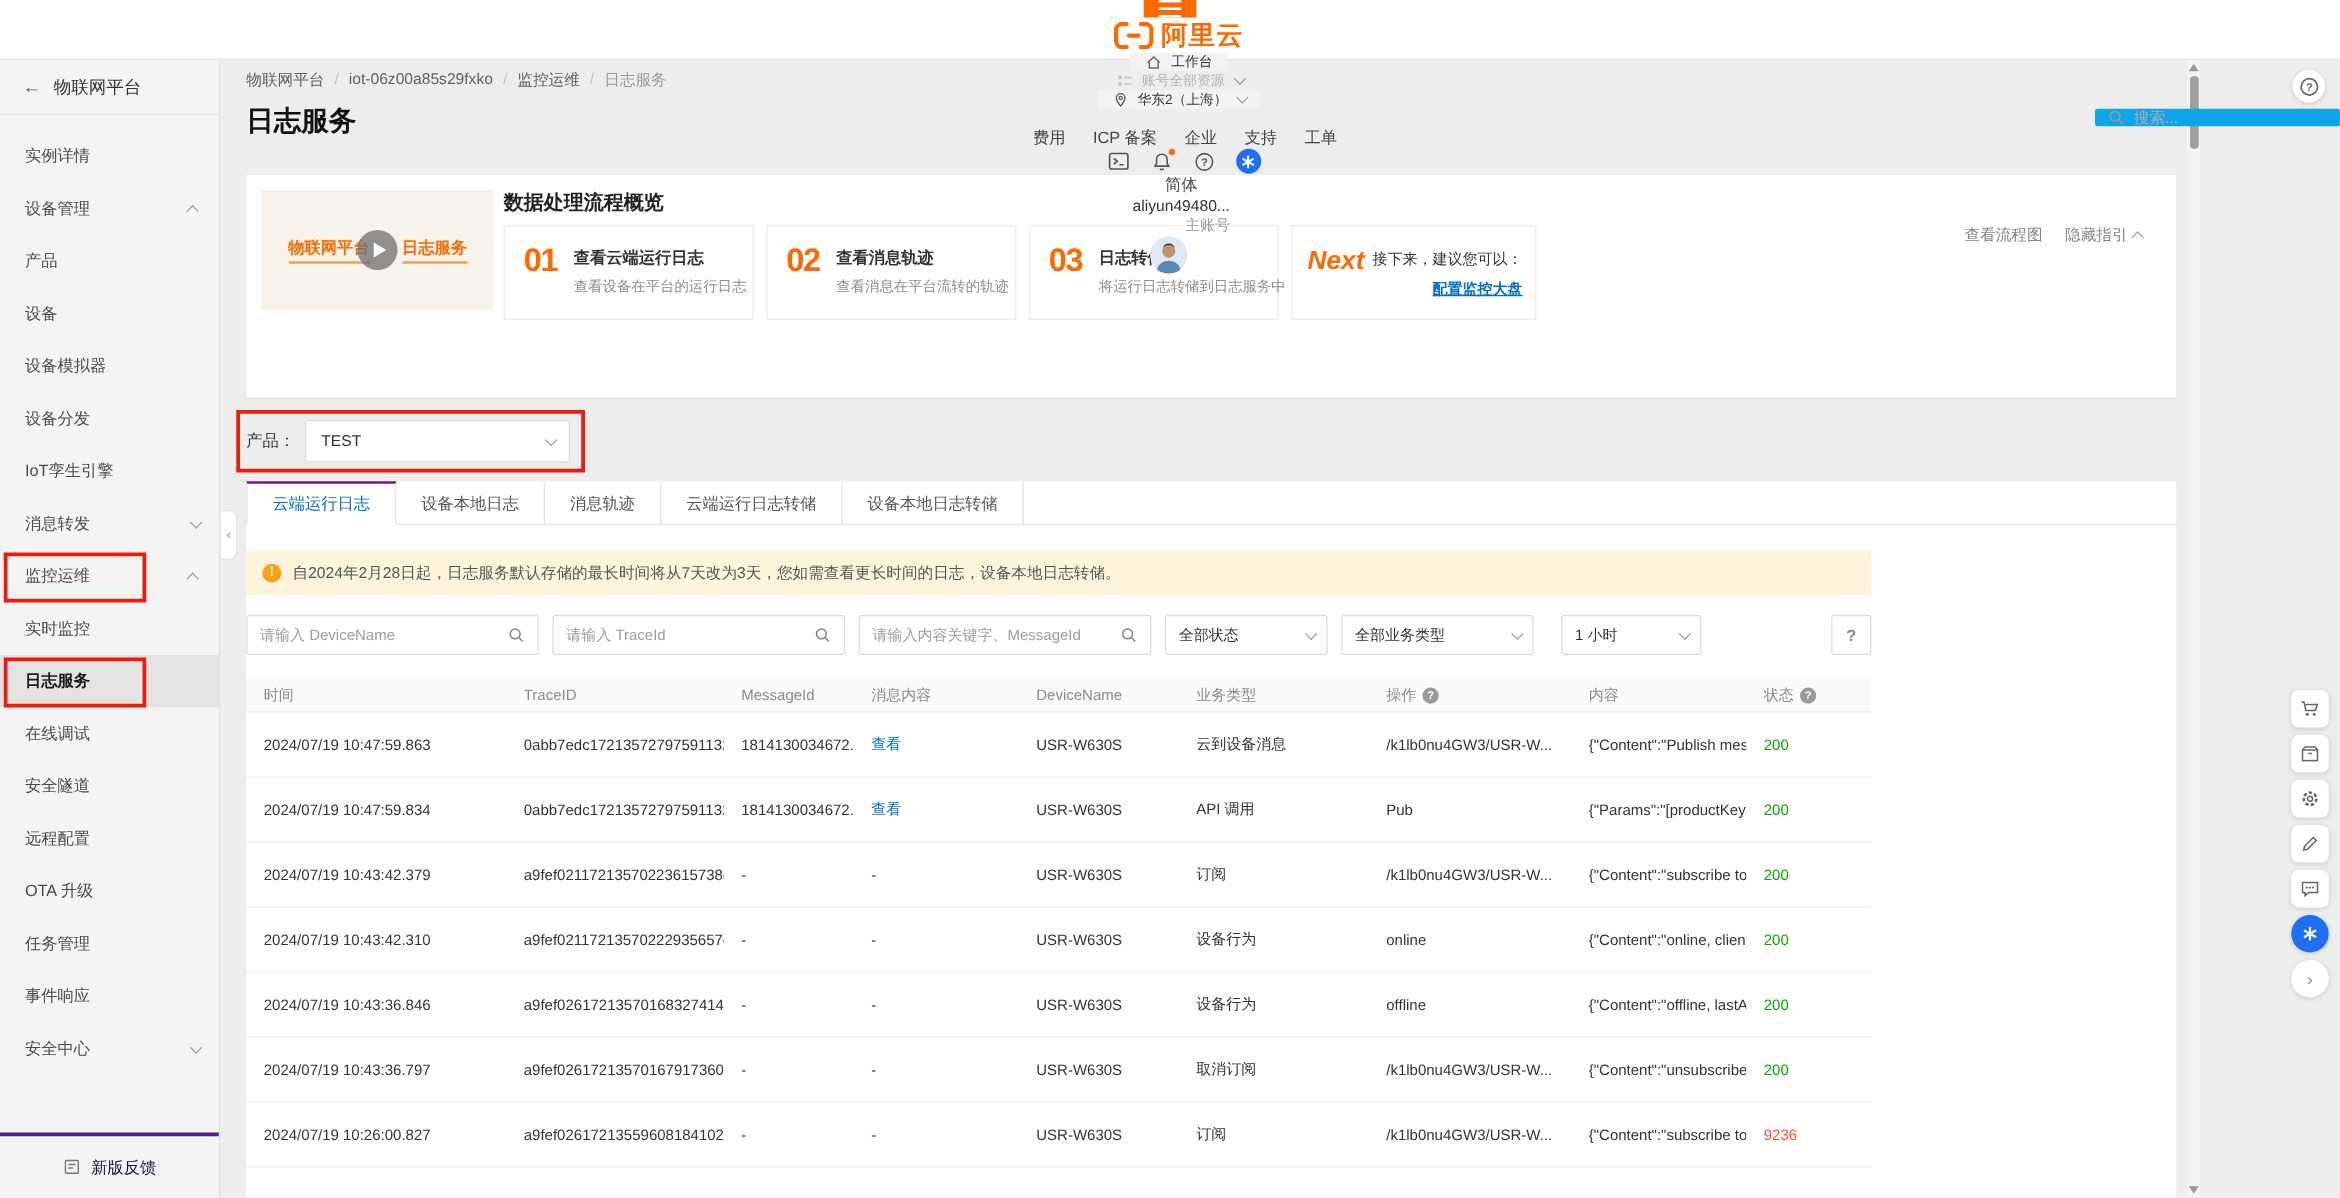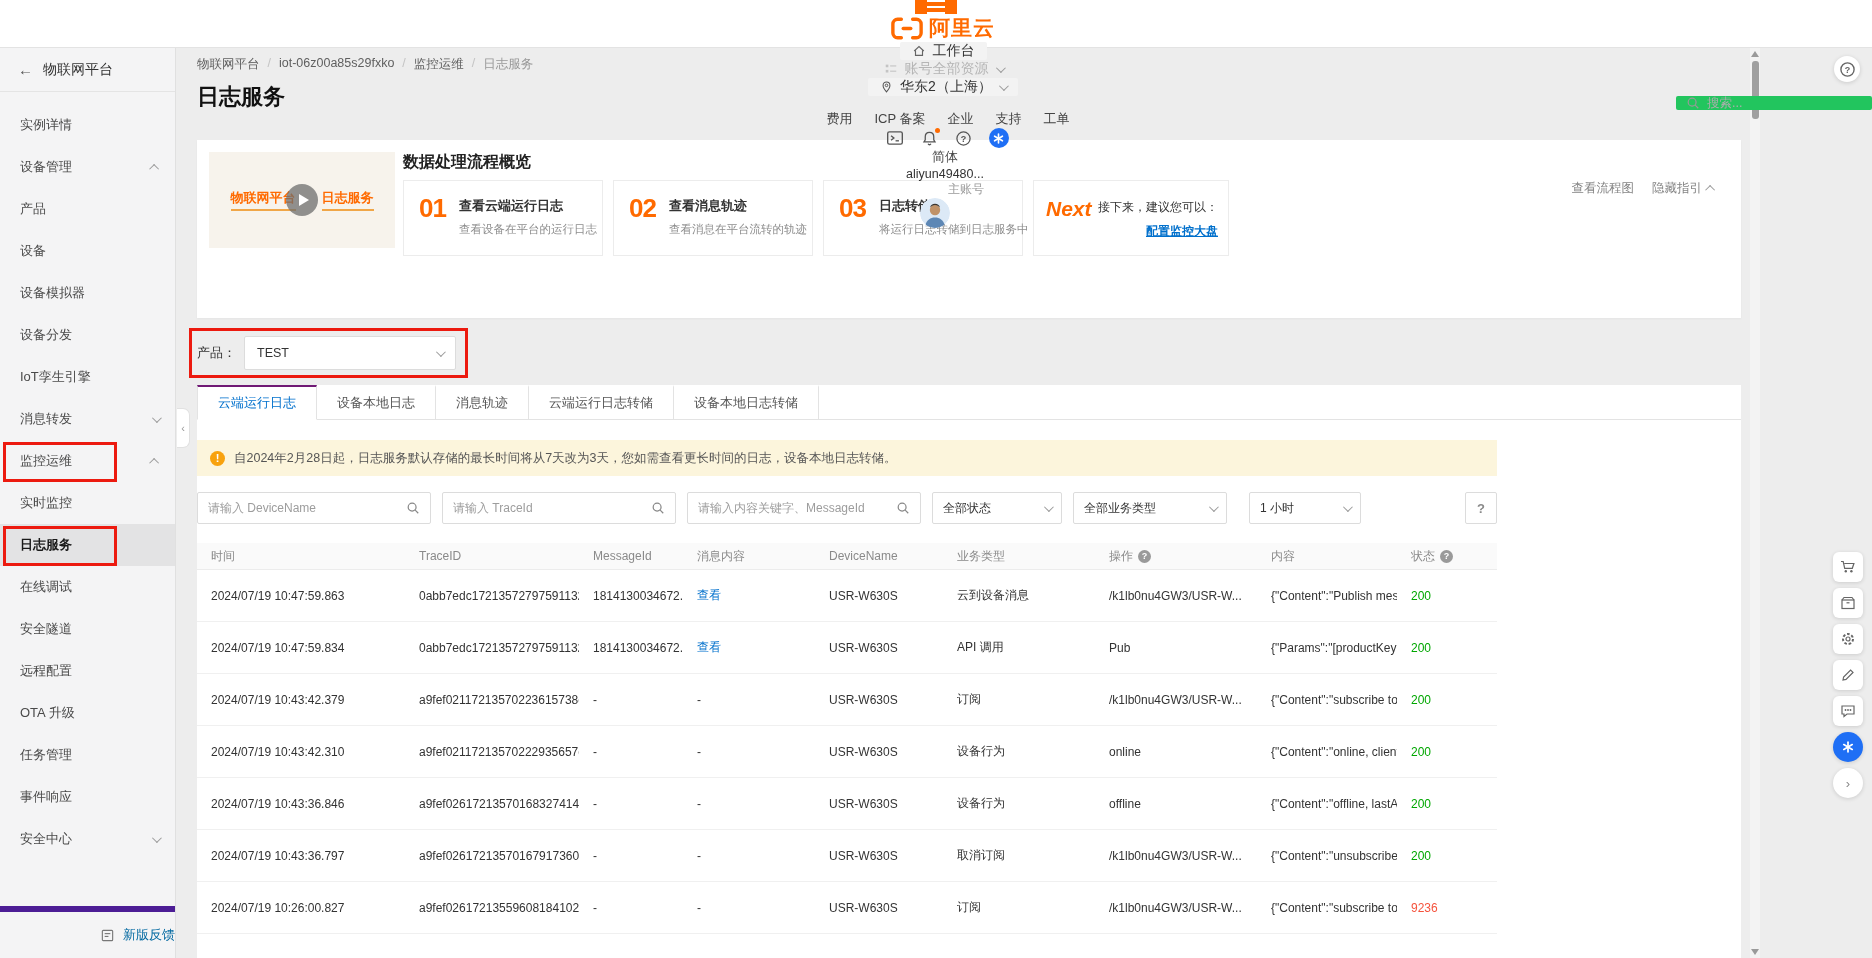--- a/index.html
+++ b/index.html
@@ -6,26 +6,26 @@
   html,body { width:1872px; height:958px; overflow:hidden; }
   body { position:relative; background:#ededed; font-family:"Liberation Sans","DejaVu Sans",sans-serif; color:#333; }
   svg { display:block; }
 
   
   .topbar { position:absolute; left:0; top:0; width:1872px; height:48px; background:#fff; border-bottom:1px solid #e3e3e3; display:flex; align-items:center; z-index:30;flex-direction:column; }
   .hamburger { width:42px; height:48px; background:#ff6a00; display:flex; flex-direction:column; justify-content:center; align-items:center; gap:4px; cursor:pointer; }
   .hamburger i { display:block; width:18px; height:2px; background:#fff; }
   .logo { display:flex; align-items:center; gap:6px; margin-left:14px; }
   .logo-text { color:#ff6a00; font-size:21px; font-weight:bold; letter-spacing:1px; }
-  .tb-btn { height:30px; margin-left:14px; background:#f3f3f3; border-radius:2px; padding:0 12px; font-size:14px; color:#333; display:flex; align-items:center; gap:7px; cursor:pointer; white-space:nowrap;text-align:right; }
+  .tb-btn { height:30px; margin-left:14px; background:#f3f3f3; border-radius:2px; padding:0 12px; font-size:11px; color:#333; display:flex; align-items:center; gap:7px; cursor:pointer; white-space:nowrap;text-align:right; }
   .tb-btn.muted { background:transparent; color:#b5b5b5; }
   .chev { width:7px; height:7px; border-right:1.4px solid #9b9b9b; border-bottom:1.4px solid #9b9b9b; display:inline-block; }
   .chev-down { transform:rotate(45deg) translateY(-2px); }
   .chev-up { transform:rotate(-135deg) translateY(-2px); }
-  .tb-search { margin-left:auto; width:196px; height:30px; background:#22c55e; border-radius:2px; display:flex; align-items:center; padding:0 10px; gap:7px; }
+  .tb-search { margin-left:auto; width:196px; height:30px; background:#0ea5e9; border-radius:2px; display:flex; align-items:center; padding:0 10px; gap:7px; }
   .tb-search input { border:none; outline:none; background:transparent; font-size:12.5px; width:140px; color:#333; font-family:inherit; }
   .tb-search input::placeholder { color:#adadad; }
   .tb-links { display:flex; gap:22px; margin-left:24px; font-size:13px; color:#444; }
   .tb-link { cursor:pointer; white-space:nowrap; }
   .tb-icons { display:flex; gap:17px; align-items:center; margin-left:22px; }
   .tb-ico { position:relative; cursor:pointer; }
   .bell-dot { position:absolute; right:-2px; top:-2px; width:5px; height:5px; border-radius:50%; background:#ff6a00; }
   .blue-circle { width:20px; height:20px; border-radius:50%; background:#1f6ff5; display:flex; align-items:center; justify-content:center; }
   .tb-lang { margin-left:18px; font-size:13px; color:#444; cursor:pointer; }
   .tb-user { margin-left:18px; text-align:right; line-height:1.3; cursor:pointer; }
@@ -36,21 +36,21 @@
   
   .sidebar { position:absolute; left:0; top:48px; width:176px; bottom:0; background:#f4f4f5; border-right:1px solid #e0e0e0; z-index:20; }
   .side-head { height:44px; display:flex; align-items:center; gap:10px; padding-left:18px; border-bottom:1px solid #e4e4e4; font-size:14px; color:#333; cursor:pointer; }
   .back-arrow { font-size:15px; color:#555; }
   .side-menu { padding-top:12px; }
   .side-item { position:relative; height:42px; line-height:42px; padding-left:20px; font-size:13px; color:#4a4a4a; cursor:pointer; white-space:nowrap; }
   .side-item.lv1 { }
   .side-item.active { background:#e3e3e4; color:#1a1a1a; font-weight:bold; }
   .side-item .chev { position:absolute; right:16px; top:18px; }
   .side-item.annotated::after { content:""; position:absolute; left:3px; top:2px; width:108px; height:34px; border:3px solid #ec1a0f; pointer-events:none; }
-  .side-footer { position:absolute; left:0; right:0; bottom:0; height:52px; border-top:6px solid #4c1d95; display:flex; align-items:center; justify-content:flex-end; gap:8px; font-size:13px; color:#0369a1; cursor:pointer; background:#f4f4f5; }
+  .side-footer { position:absolute; left:0; right:0; bottom:0; height:52px; border-top:3px solid #4c1d95; display:flex; align-items:center; justify-content:center; gap:8px; font-size:13px; color:#0f172a; cursor:pointer; background:#f4f4f5; }
   .collapse-handle { position:absolute; left:177px; top:408px; width:13px; height:40px; background:#fff; border:1px solid #e1e1e1; border-left:none; border-radius:0 7px 7px 0; display:flex; align-items:center; justify-content:center; font-size:11px; color:#999; cursor:pointer; z-index:25; }
 
   
   .main { position:absolute; left:177px; top:48px; right:0; bottom:0; }
   .breadcrumb { position:absolute; left:20px; top:8px; font-size:12.5px; color:#5f5f5f; display:flex; gap:8px; }
   .bc-sep { color:#c4c4c4; }
   .bc-item { cursor:pointer; }
   .bc-item.last { color:#999; cursor:default; }
   .page-title { position:absolute; left:20px; top:34px; font-size:22px; font-weight:bold; color:#111; }
 

